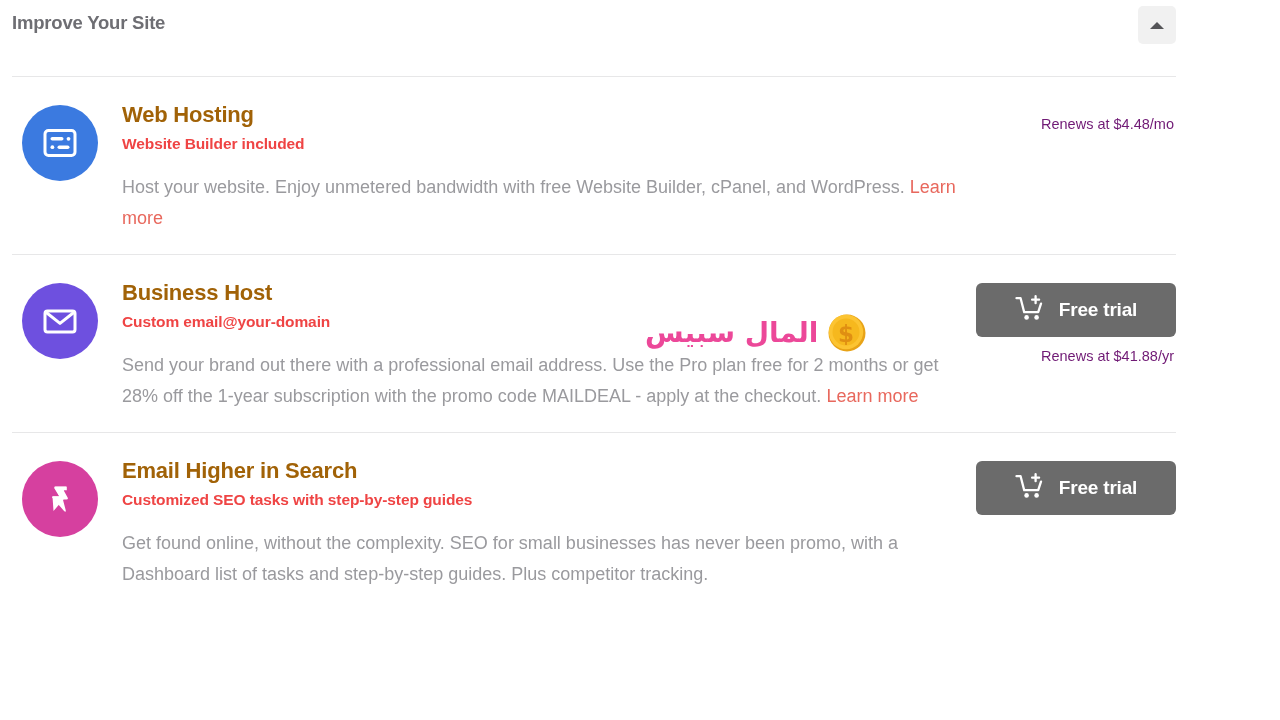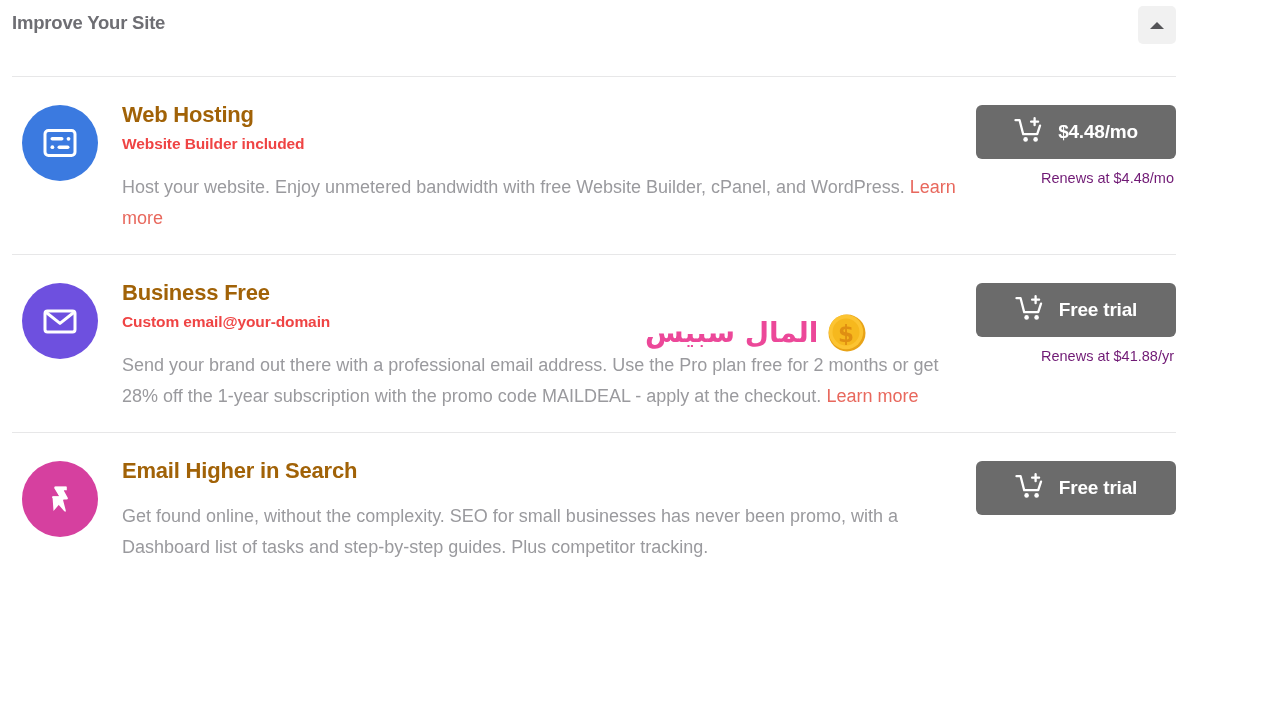--- a/index.html
+++ b/index.html
@@ -215,48 +215,37 @@
       </div>
     </div>
     <div class="row-main">
       <div class="prod-title">Web Hosting</div>
       <div class="prod-sub">Website Builder included</div>
       <div class="prod-desc">
         <span>Host your website. Enjoy unmetered bandwidth with free Website Builder, cPanel, and WordPress. </span><a class="learn-more" href="#">Learn more</a>
       </div>
     </div>
     <div class="row-cta">
-      <button class="cta-btn">
-        <span>
-          <svg width="30" height="28" viewBox="0 0 30 28" aria-hidden="true">
-            <path d="M1.5 3.2 H5.6 L9.2 17.2 H23.2 L26 8.6" fill="none" stroke="#ffffff" stroke-width="2.3" stroke-linecap="round" stroke-linejoin="round"></path>
-            <path d="M20.6 1.2 V8.2 M17.1 4.7 H24.1" stroke="#ffffff" stroke-width="2.3" stroke-linecap="round"></path>
-            <circle cx="11.6" cy="22.4" r="2.3" fill="#ffffff"></circle>
-            <circle cx="21.6" cy="22.4" r="2.3" fill="#ffffff"></circle>
-          </svg>
-        </span>
-        <span class="cta-label">$4.48/mo</span>
-      </button>
       <div class="cta-renews">Renews at $4.48/mo</div>
     </div>
   </div>
 
   <div class="divider"></div>
 
   <div class="product-row">
     <div class="row-icon-col">
       <div class="badge purple">
         <svg width="44" height="44" viewBox="0 0 44 44" aria-hidden="true">
           <rect x="7" y="12" width="30" height="21" rx="2.5" ry="2.5" fill="none" stroke="#ffffff" stroke-width="3"></rect>
           <path d="M8.6 13.8 L22 24.4 L35.4 13.8" fill="none" stroke="#ffffff" stroke-width="3" stroke-linecap="round" stroke-linejoin="round"></path>
         </svg>
       </div>
     </div>
     <div class="row-main">
-      <div class="prod-title">Business Free</div>
+      <div class="prod-title">Business Host</div>
       <div class="prod-sub">Custom email@your-domain</div>
       <div class="prod-desc">
         <span>Send your brand out there with a professional email address. Use the Pro plan free for 2 months or get 28% off the 1-year subscription with the promo code MAILDEAL - apply at the checkout. </span><a class="learn-more" href="#">Learn more</a>
       </div>
     </div>
     <div class="row-cta">
       <button class="cta-btn">
         <span>
           <svg width="30" height="28" viewBox="0 0 30 28" aria-hidden="true">
             <path d="M1.5 3.2 H5.6 L9.2 17.2 H23.2 L26 8.6" fill="none" stroke="#ffffff" stroke-width="2.3" stroke-linecap="round" stroke-linejoin="round"></path>
@@ -279,20 +268,21 @@
         <svg width="44" height="44" viewBox="0 0 44 44" aria-hidden="true">
           <path d="M28.5 9.5 L16.5 9.5 L21.5 19.5 L14.5 19.5 L15.5 34 L28 19.5 L21.5 19.5 Z" fill="#ffffff"></path>
           <path d="M28.8 9.8 L17.6 9.8 Q15.4 9.8 16.6 11.8 L21.2 19.3
                    L15.3 19.3 Q13.2 19.3 14.6 21.1 L26.3 34.2 Q28.4 35.6 27.6 32.8 L24.9 22.4
                    L28.4 22.4 Q30.6 22.4 29.6 20.4 L25.6 13.2 L28.8 13.2 Z" fill="#ffffff"></path>
         </svg>
       </div>
     </div>
     <div class="row-main">
       <div class="prod-title">Email Higher in Search</div>
+      <div class="prod-sub">Customized SEO tasks with step-by-step guides</div>
       <div class="prod-desc">
         <span>Get found online, without the complexity. SEO for small businesses has never been promo, with a Dashboard list of tasks and step-by-step guides. Plus competitor tracking.</span><a class="learn-more" href="#"></a>
       </div>
     </div>
     <div class="row-cta">
       <button class="cta-btn">
         <span>
           <svg width="30" height="28" viewBox="0 0 30 28" aria-hidden="true">
             <path d="M1.5 3.2 H5.6 L9.2 17.2 H23.2 L26 8.6" fill="none" stroke="#ffffff" stroke-width="2.3" stroke-linecap="round" stroke-linejoin="round"></path>
             <path d="M20.6 1.2 V8.2 M17.1 4.7 H24.1" stroke="#ffffff" stroke-width="2.3" stroke-linecap="round"></path>

